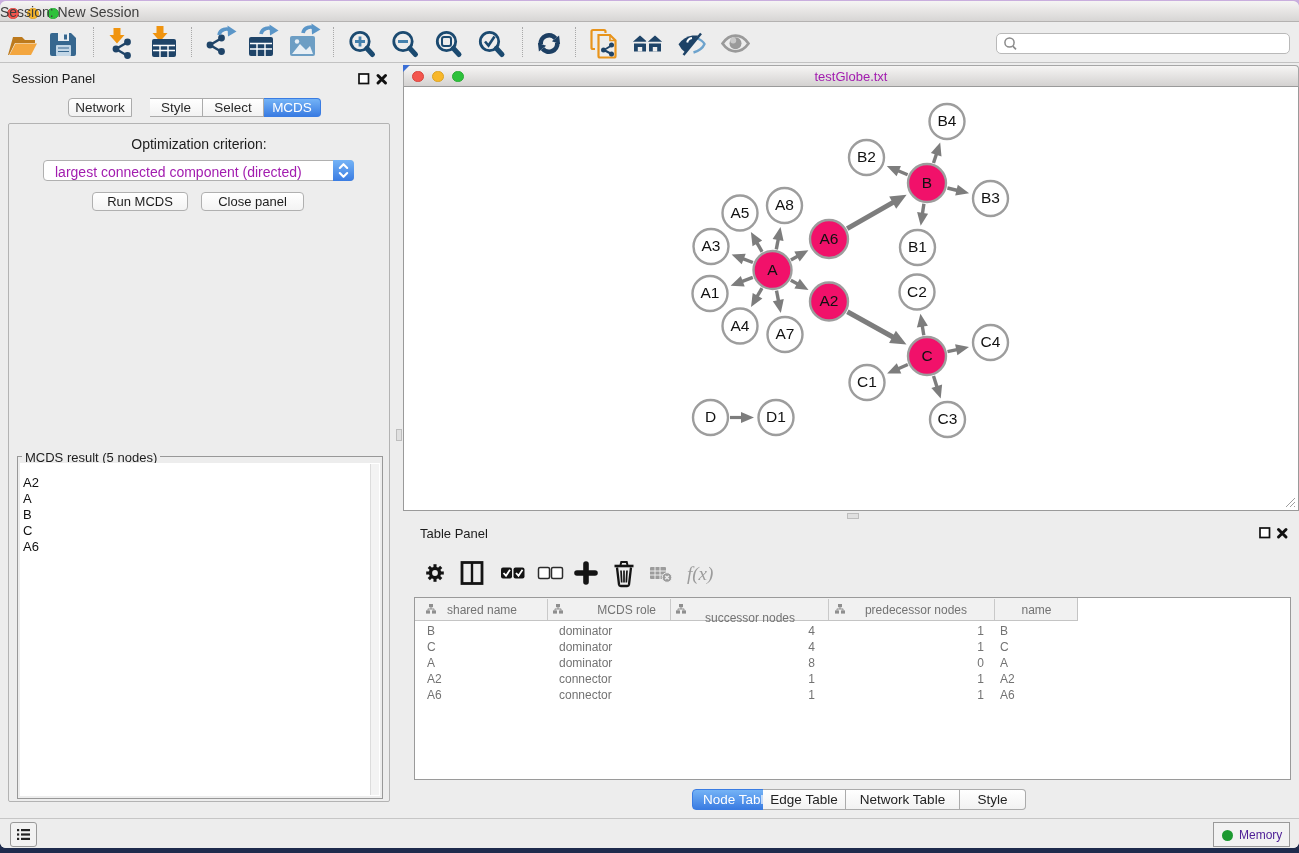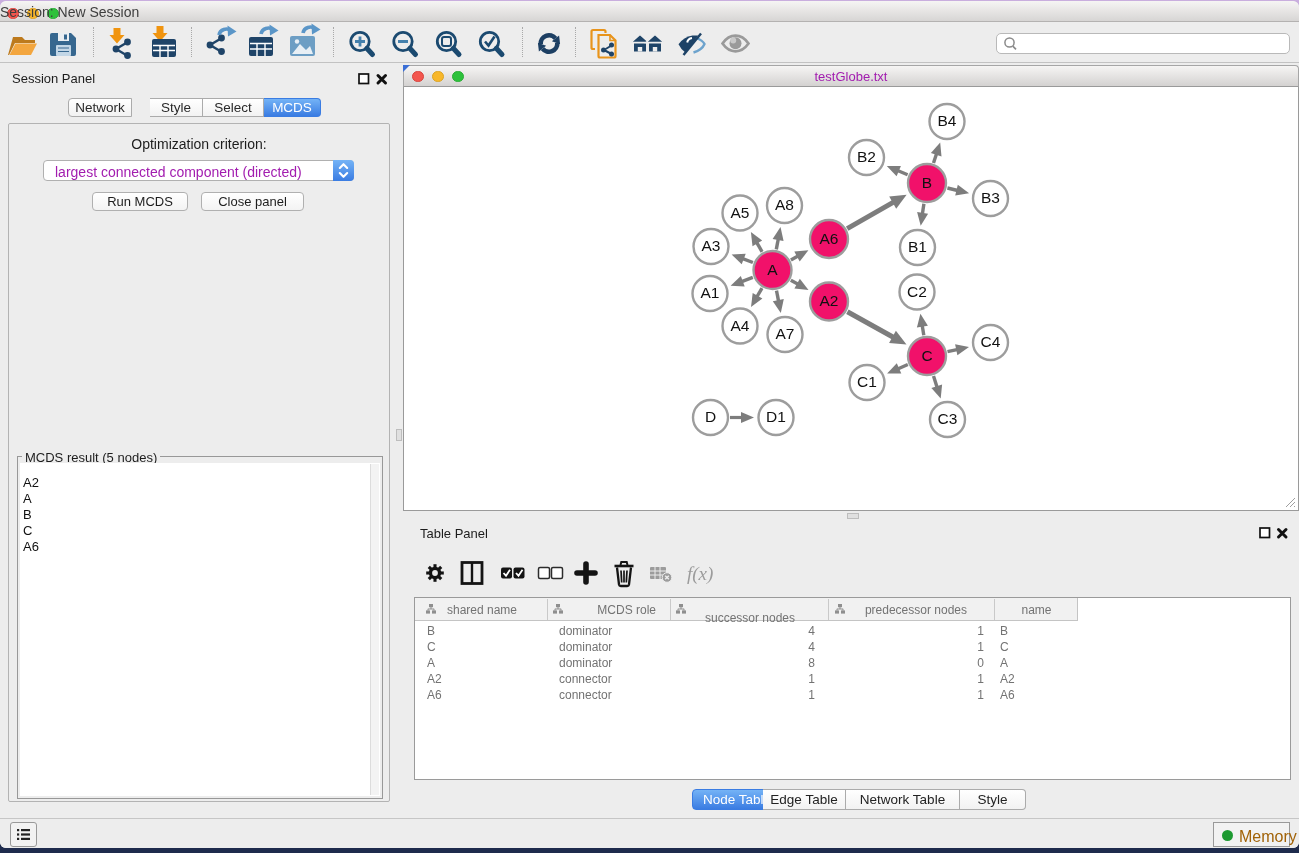--- a/index.html
+++ b/index.html
@@ -410,17 +410,17 @@
 <g fill="#222">
           <rect x="6" y="6" width="2.2" height="2.2"></rect>
           <rect x="6" y="10.4" width="2.2" height="2.2"></rect>
           <rect x="6" y="14.8" width="2.2" height="2.2"></rect>
 <rect x="10" y="6" width="9" height="2.2"></rect>
           <rect x="10" y="10.4" width="9" height="2.2"></rect>
           <rect x="10" y="14.8" width="9" height="2.2"></rect>
         </g>
 </svg>
 </div>
-<div class="abs" style="left:1213px;top:821px;width:77px;height:25px;background:#f2f2f2;border:1px solid #999;font-size:16px;color:#a16207">
+<div class="abs" style="left:1213px;top:821px;width:77px;height:25px;background:#f2f2f2;border:1px solid #999;font-size:12px;color:#4c1d95">
 <div class="abs" style="left:8px;top:6.5px;width:11px;height:11px;border-radius:50%;background:#1d9a31"></div>
 <div class="abs" style="left:25px;top:5px">Memory</div>
 </div>
 </div>
 
 </body></html>

